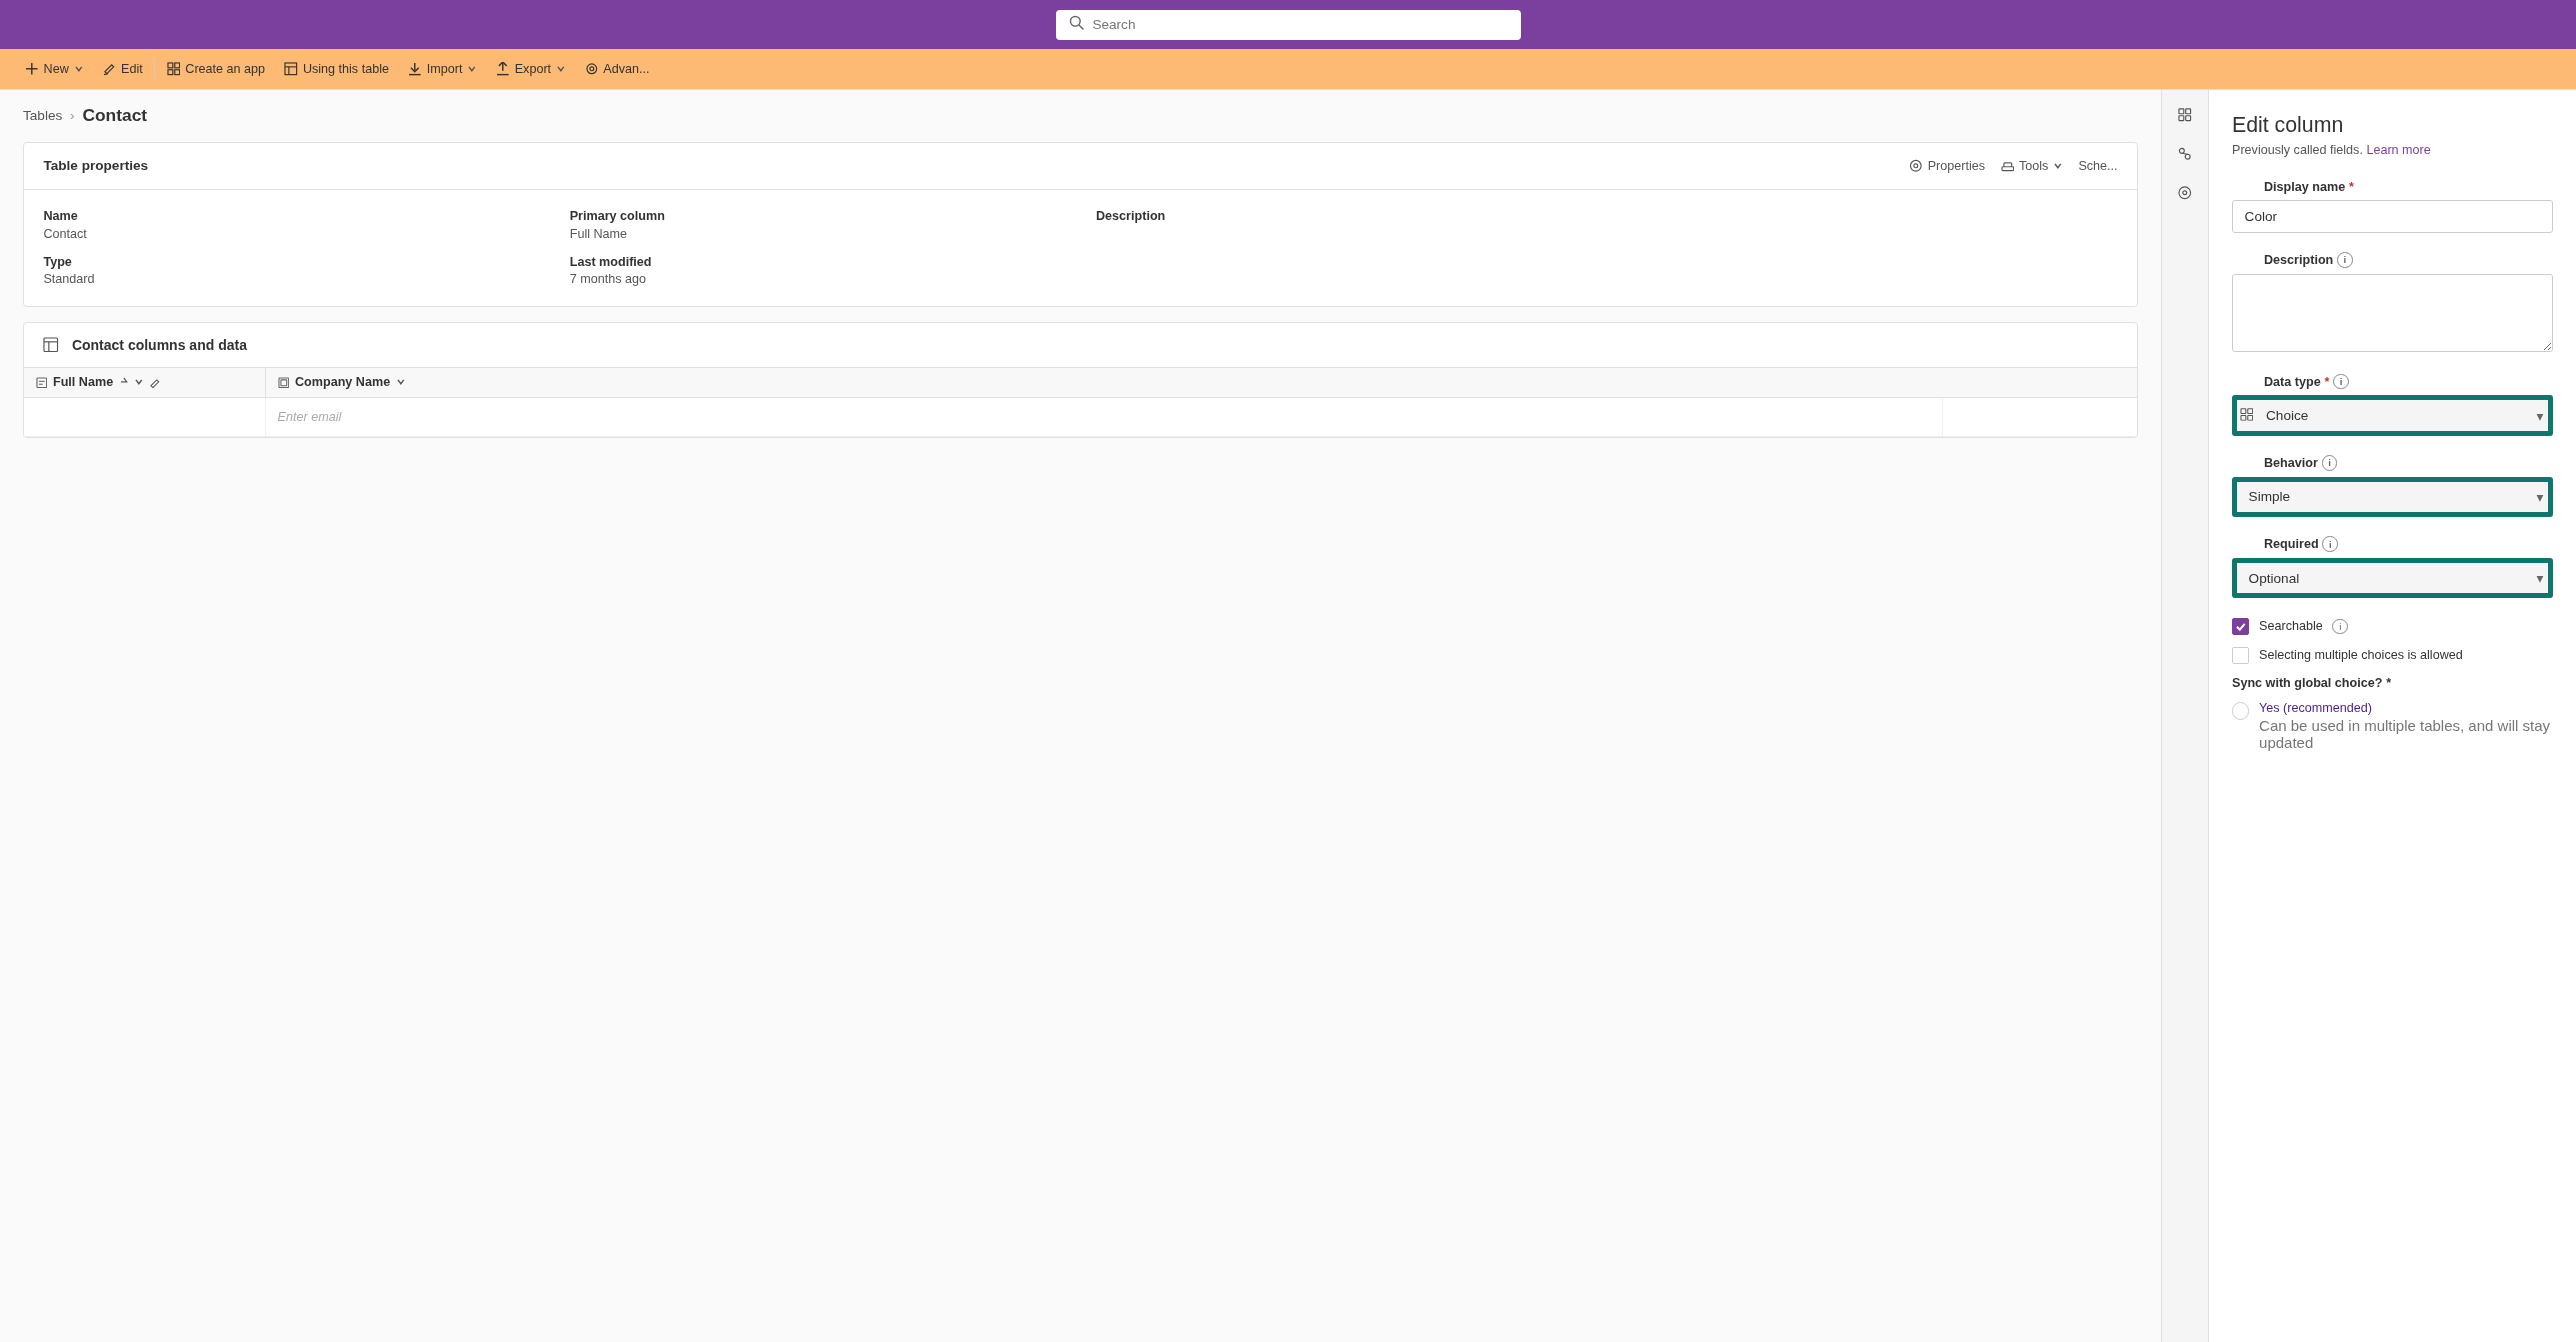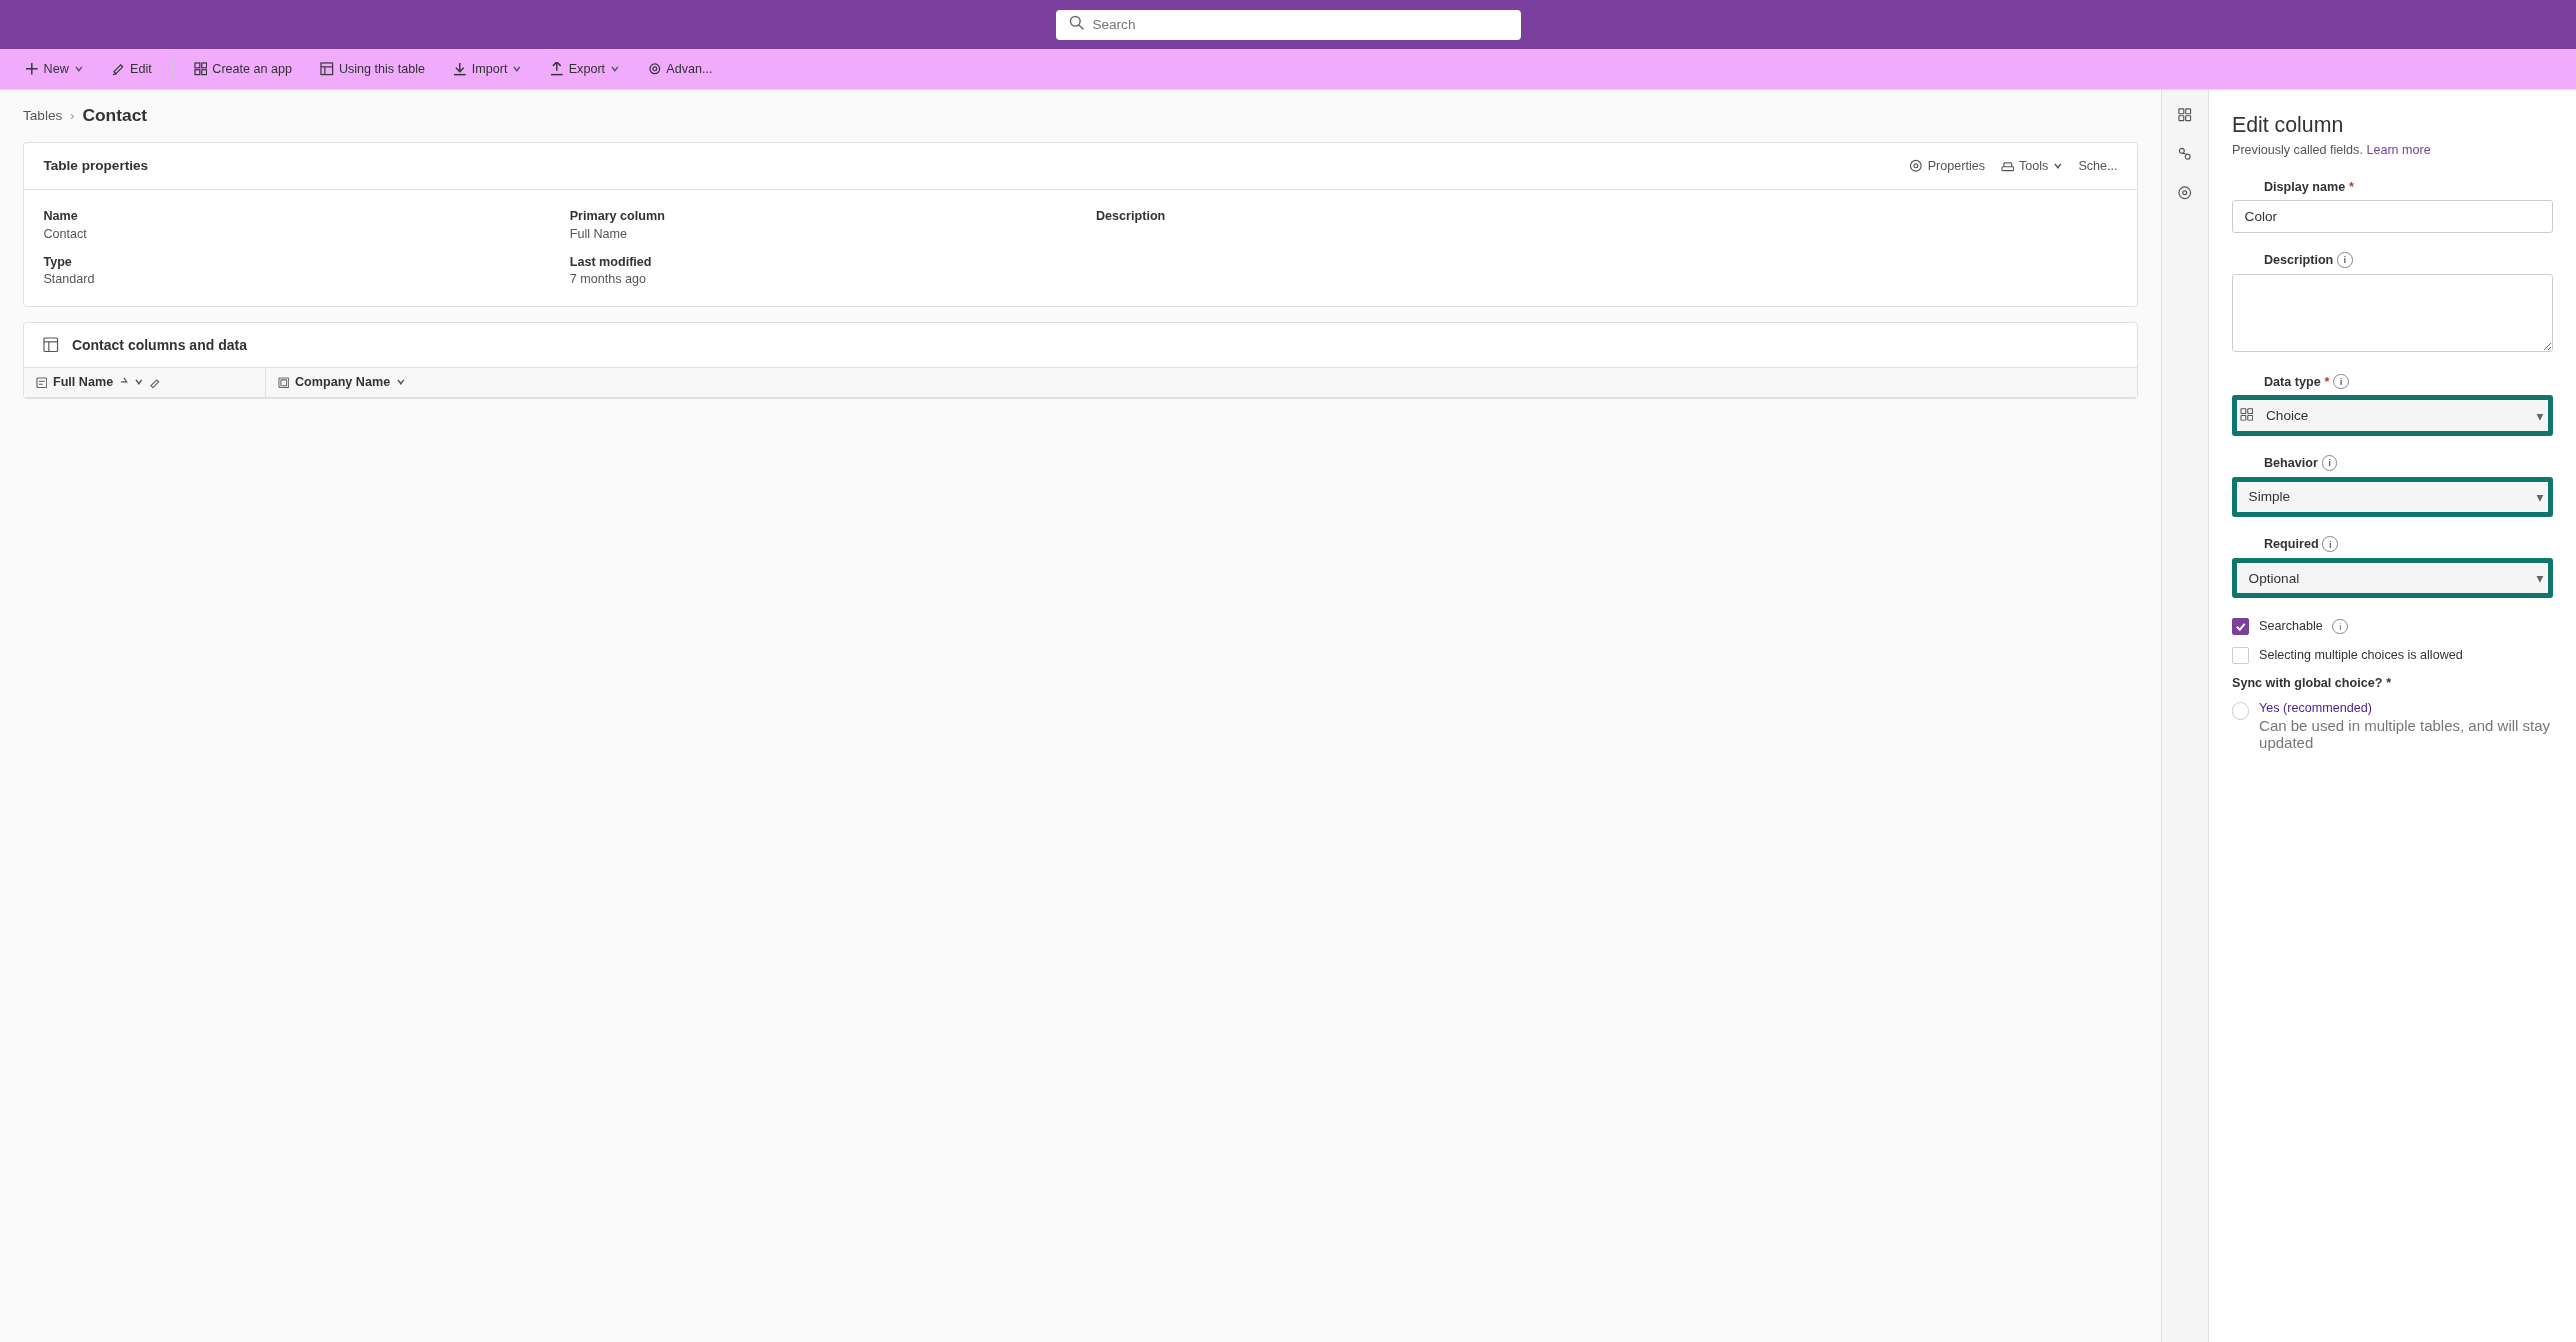--- a/index.html
+++ b/index.html
@@ -31,22 +31,22 @@
       background: transparent;
     }
     .search-icon-svg { color: #666; flex-shrink: 0; }
 
     
     .toolbar {
       display: flex;
       align-items: center;
       padding: 7.8px 15.5px;
       border-bottom: 1px solid #e0e0e0;
-      gap: 9px;
-      background: #f0abfc;
+      gap: 0;
+      background: #fdba74;
     }
     .toolbar-btn {
       display: flex;
       align-items: center;
       gap: 4.8px;
       padding: 4.8px 9.7px;
       border: none;
       background: transparent;
       cursor: pointer;
       font-size: 12.6px;
@@ -512,20 +512,25 @@
           <svg width="11.6" height="11.6" viewBox="0 0 12 12" fill="none">
               <rect x="1" y="1" width="10" height="10" rx="1" stroke="#666" stroke-width="1.1" fill="none"></rect>
               <rect x="3" y="3" width="6" height="6" rx="0.5" stroke="#666" stroke-width="1.1" fill="none"></rect>
             </svg>
           <span>Company Name</span>
           <svg width="9.7" height="9.7" viewBox="0 0 10 10">
               <polyline points="2,3 5,7 8,3" stroke="#555" stroke-width="1.5" fill="none"></polyline>
             </svg>
         </div>
       </div>
+      <div class="data-row">
+        <div class="data-cell"></div>
+        <div class="data-cell placeholder">Enter email</div>
+        <div class="data-cell"></div>
+      </div>
     </div>
 
   </div>
 
   <div class="side-strip">
     <div class="side-strip-icon">
       <svg width="15.5" height="15.5" viewBox="0 0 16 16" fill="none">
           <rect x="2" y="2" width="5" height="5" rx="0.5" stroke="#555" stroke-width="1.2" fill="none"></rect>
           <rect x="9" y="2" width="5" height="5" rx="0.5" stroke="#555" stroke-width="1.2" fill="none"></rect>
           <rect x="2" y="9" width="5" height="5" rx="0.5" stroke="#555" stroke-width="1.2" fill="none"></rect>

